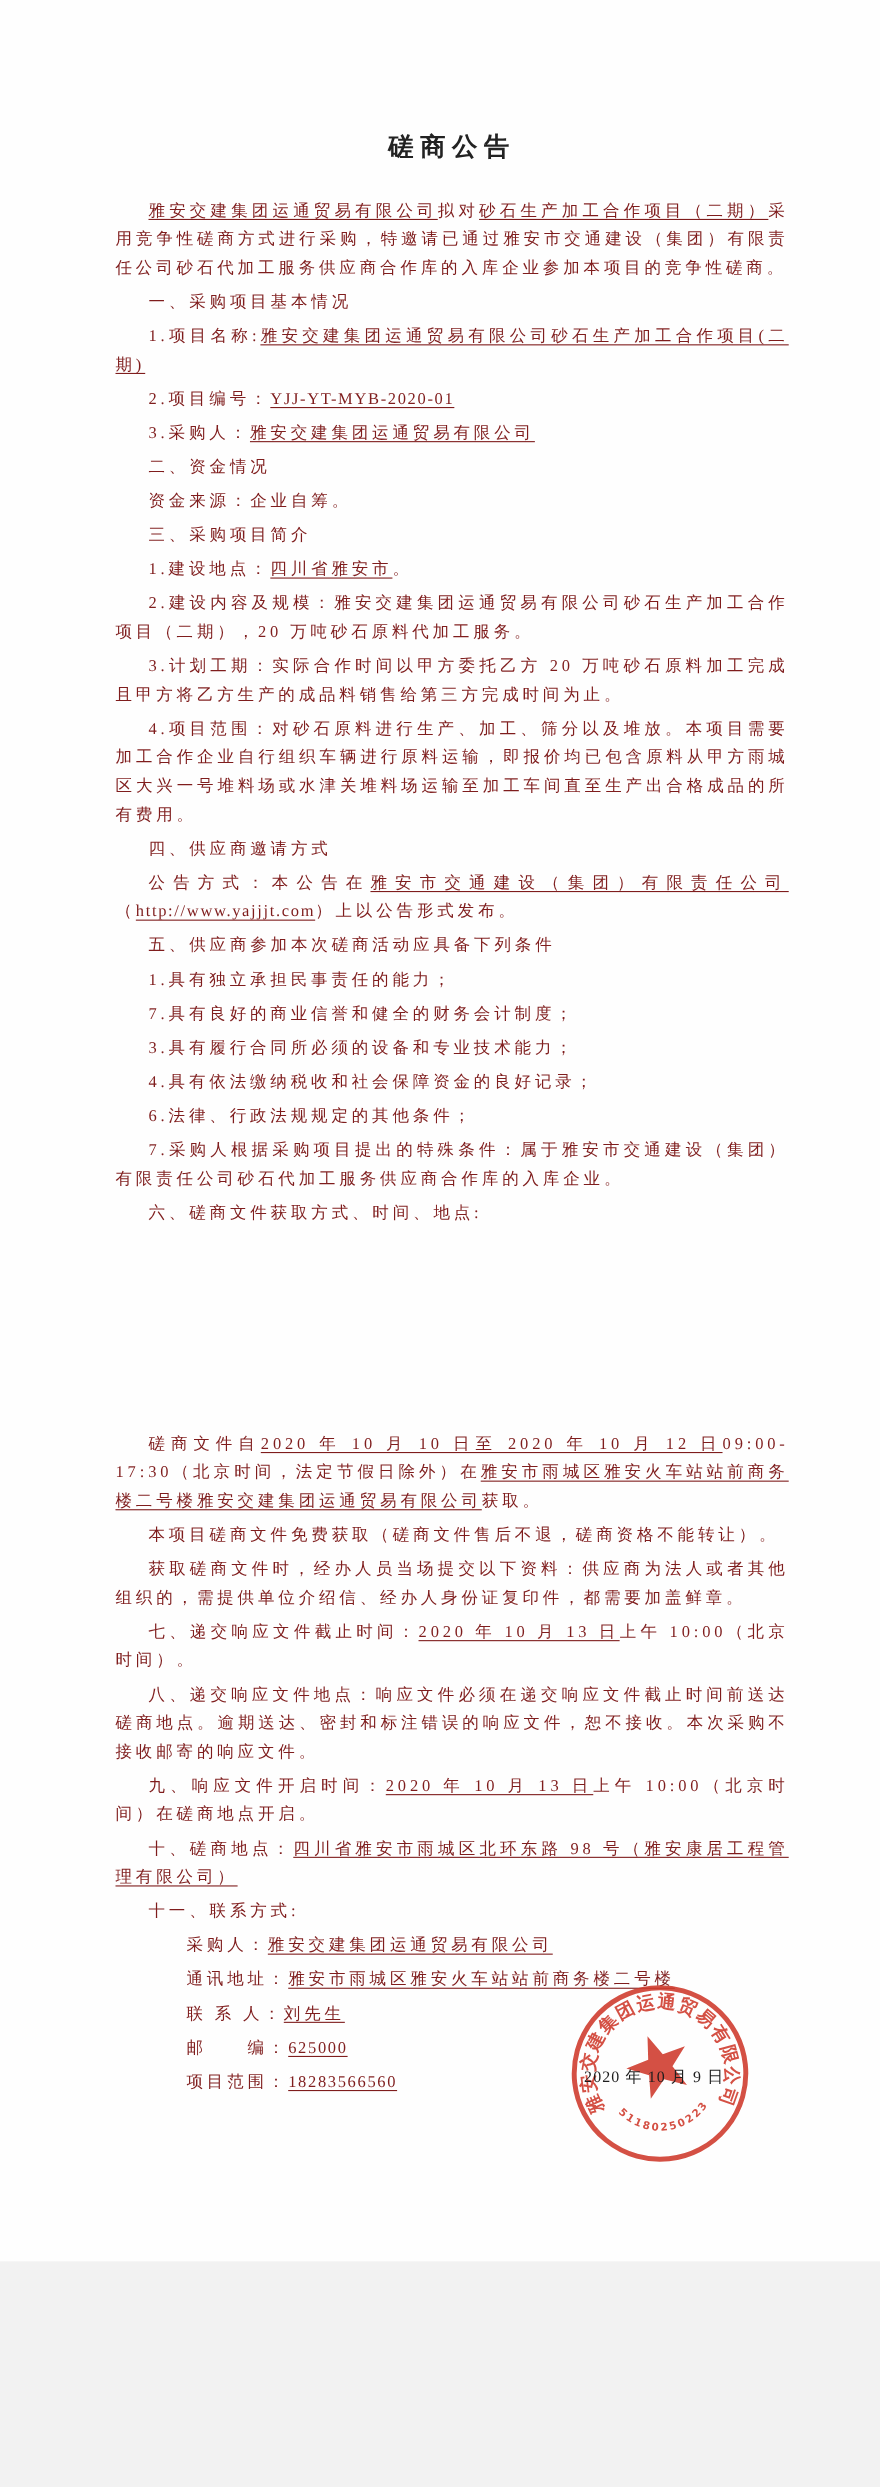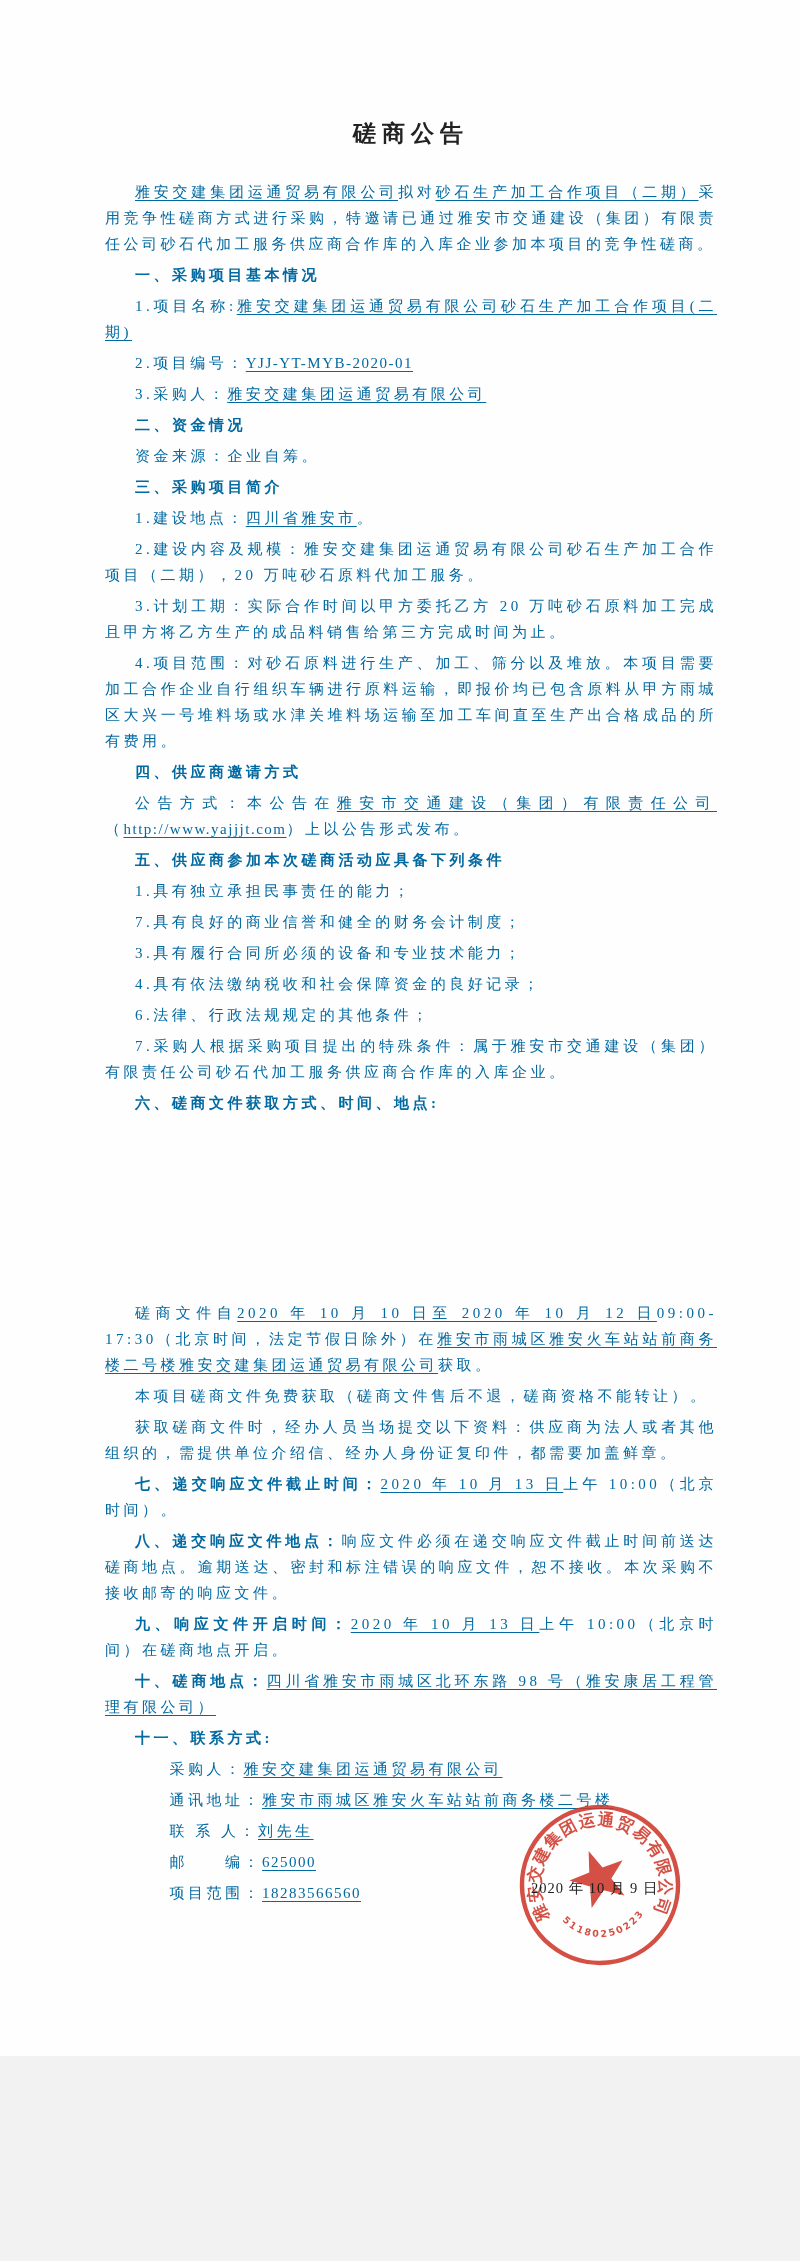--- a/index.html
+++ b/index.html
@@ -9,23 +9,23 @@
     font-family:"Liberation Serif","DejaVu Serif",serif;
     color:#2b2b2b;
   }
   .content{position:absolute;left:105px;top:0;width:612px;}
   .doc-title{
     margin:118px 0 30px 0;text-align:center;
     font-size:23px;font-weight:bold;letter-spacing:6px;color:#222;
   }
   .para{
     margin:5px 0;font-size:15px;line-height:26px;
-    letter-spacing:3.5px;text-align:justify;text-indent:2em;color:#0369a1;
+    letter-spacing:3.5px;text-align:justify;text-indent:2em;color:#7f1d1d;
   }
-  .head{font-weight:bold;}
+  .head{font-weight:normal;}
   .u{text-decoration:underline;text-underline-offset:3px;text-decoration-thickness:1px;}
   .sp{letter-spacing:6.5px;}
   .gap-after{margin-bottom:184px;}
   .contact{text-indent:4.3em;}
   .tight-num{letter-spacing:1.5px;}
   
   .stamp{
     position:absolute;left:514px;top:1799px;width:172px;height:172px;
     transform:rotate(-6deg);opacity:0.88;z-index:1;
   }

